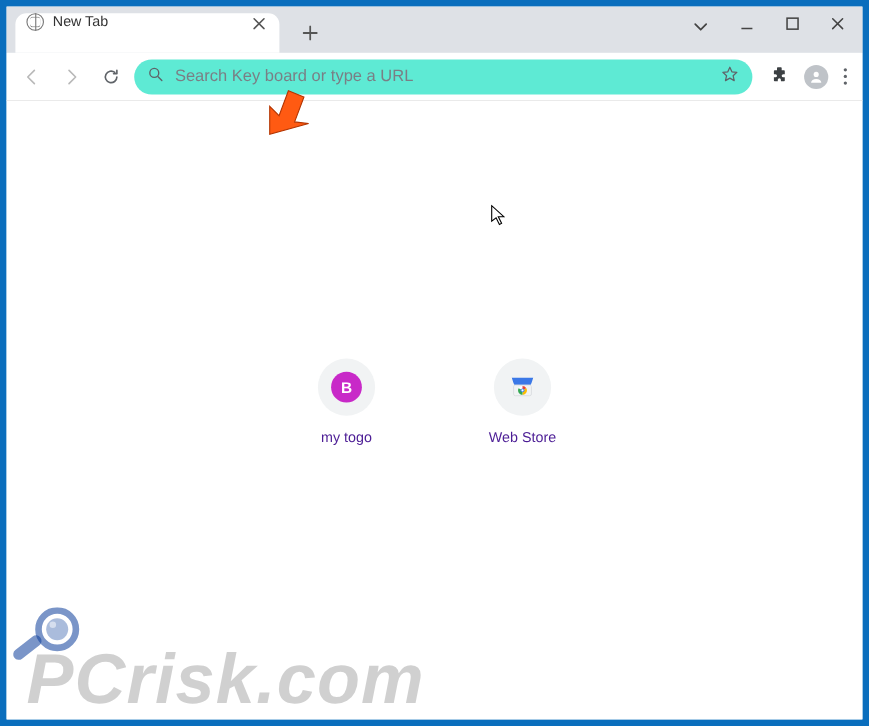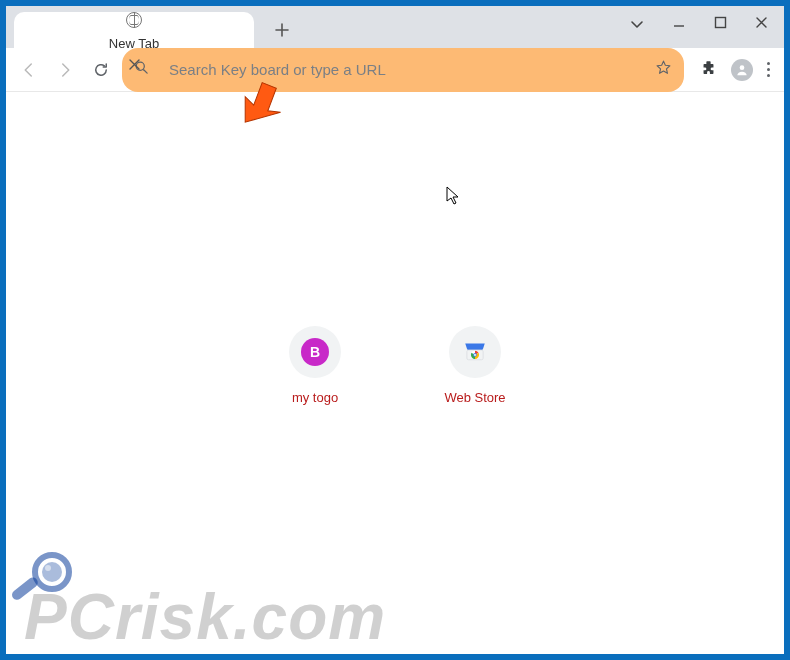--- a/index.html
+++ b/index.html
@@ -29,25 +29,24 @@
     align-items: flex-end;
     position: relative;
   }
   .tab {
     margin-left: 8px;
     height: 36px;
     width: 240px;
     background: #ffffff;
     border-radius: 10px 10px 0 0;
     display: flex;
-    align-items: center;
+    align-items: flex-start;
     padding: 0 10px;
     gap: 8px;
     position: relative;
-    flex-direction: column;
   }
   .tab .favicon {
     width: 16px; height: 16px;
     border: 1.5px solid #777;
     border-radius: 50%;
     position: relative;
     flex-shrink: 0;
   }
   .tab .favicon::after {
     content: "";
@@ -101,27 +100,27 @@
   }
   .nav-btn {
     width: 30px; height: 30px;
     display:flex; align-items:center; justify-content:center;
     color:#5f6368;
     border-radius:50%;
   }
   .nav-btn.disabled { color:#b9b9b9; }
   .omnibox {
     flex: 1;
-    height: 44px;
-    background: #fdba74;
+    height: 32px;
+    background: #5eead4;
     border-radius: 16px;
     display: flex;
     align-items: center;
     padding: 0 12px;
-    gap: 20px;
+    gap: 10px;
     color: #5f6368;
   }
   .omnibox input {
     flex:1;
     border:none;
     background:transparent;
     outline:none;
     font-size: 15px;
     color:#5f6368;
   }
@@ -161,21 +160,21 @@
     background:#f1f3f4;
     display:flex;align-items:center;justify-content:center;
   }
   .shortcut .inner-b{
     width:28px;height:28px;border-radius:50%;
     background:#c829c8;
     color:#fff;font-weight:600;font-size:14px;
     display:flex;align-items:center;justify-content:center;
   }
   .shortcut .label{
-    font-size:13px;color:#b91c1c;text-align:center;
+    font-size:13px;color:#4c1d95;text-align:center;
   }
   
   .cursor-mark{
     position:absolute;
     left: 440px;
     top: 94px;
     pointer-events:none;
   }
   
   .annot-arrow{

